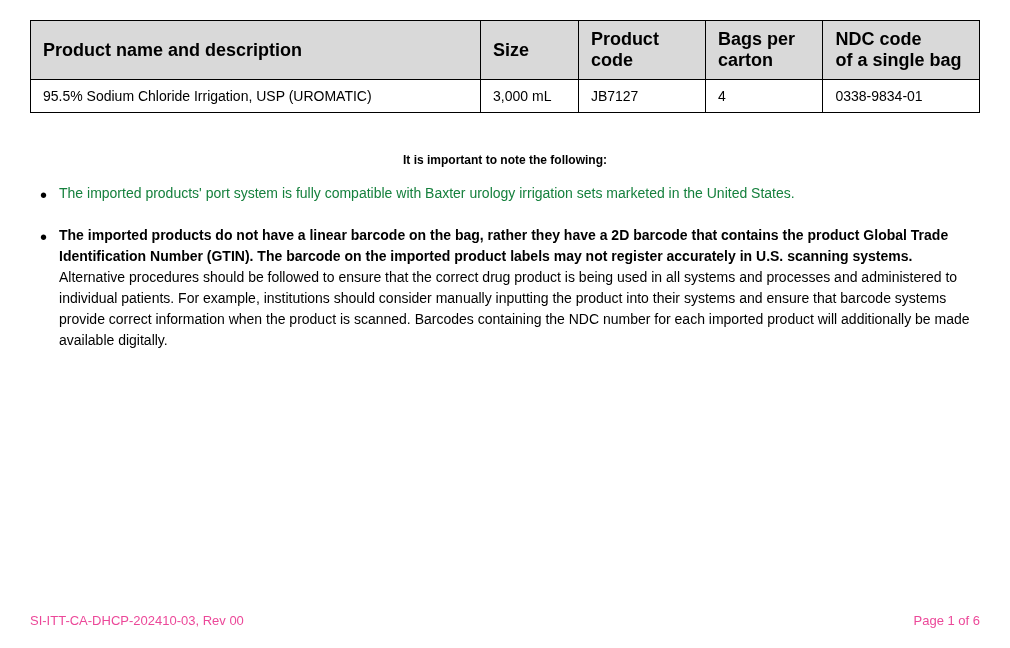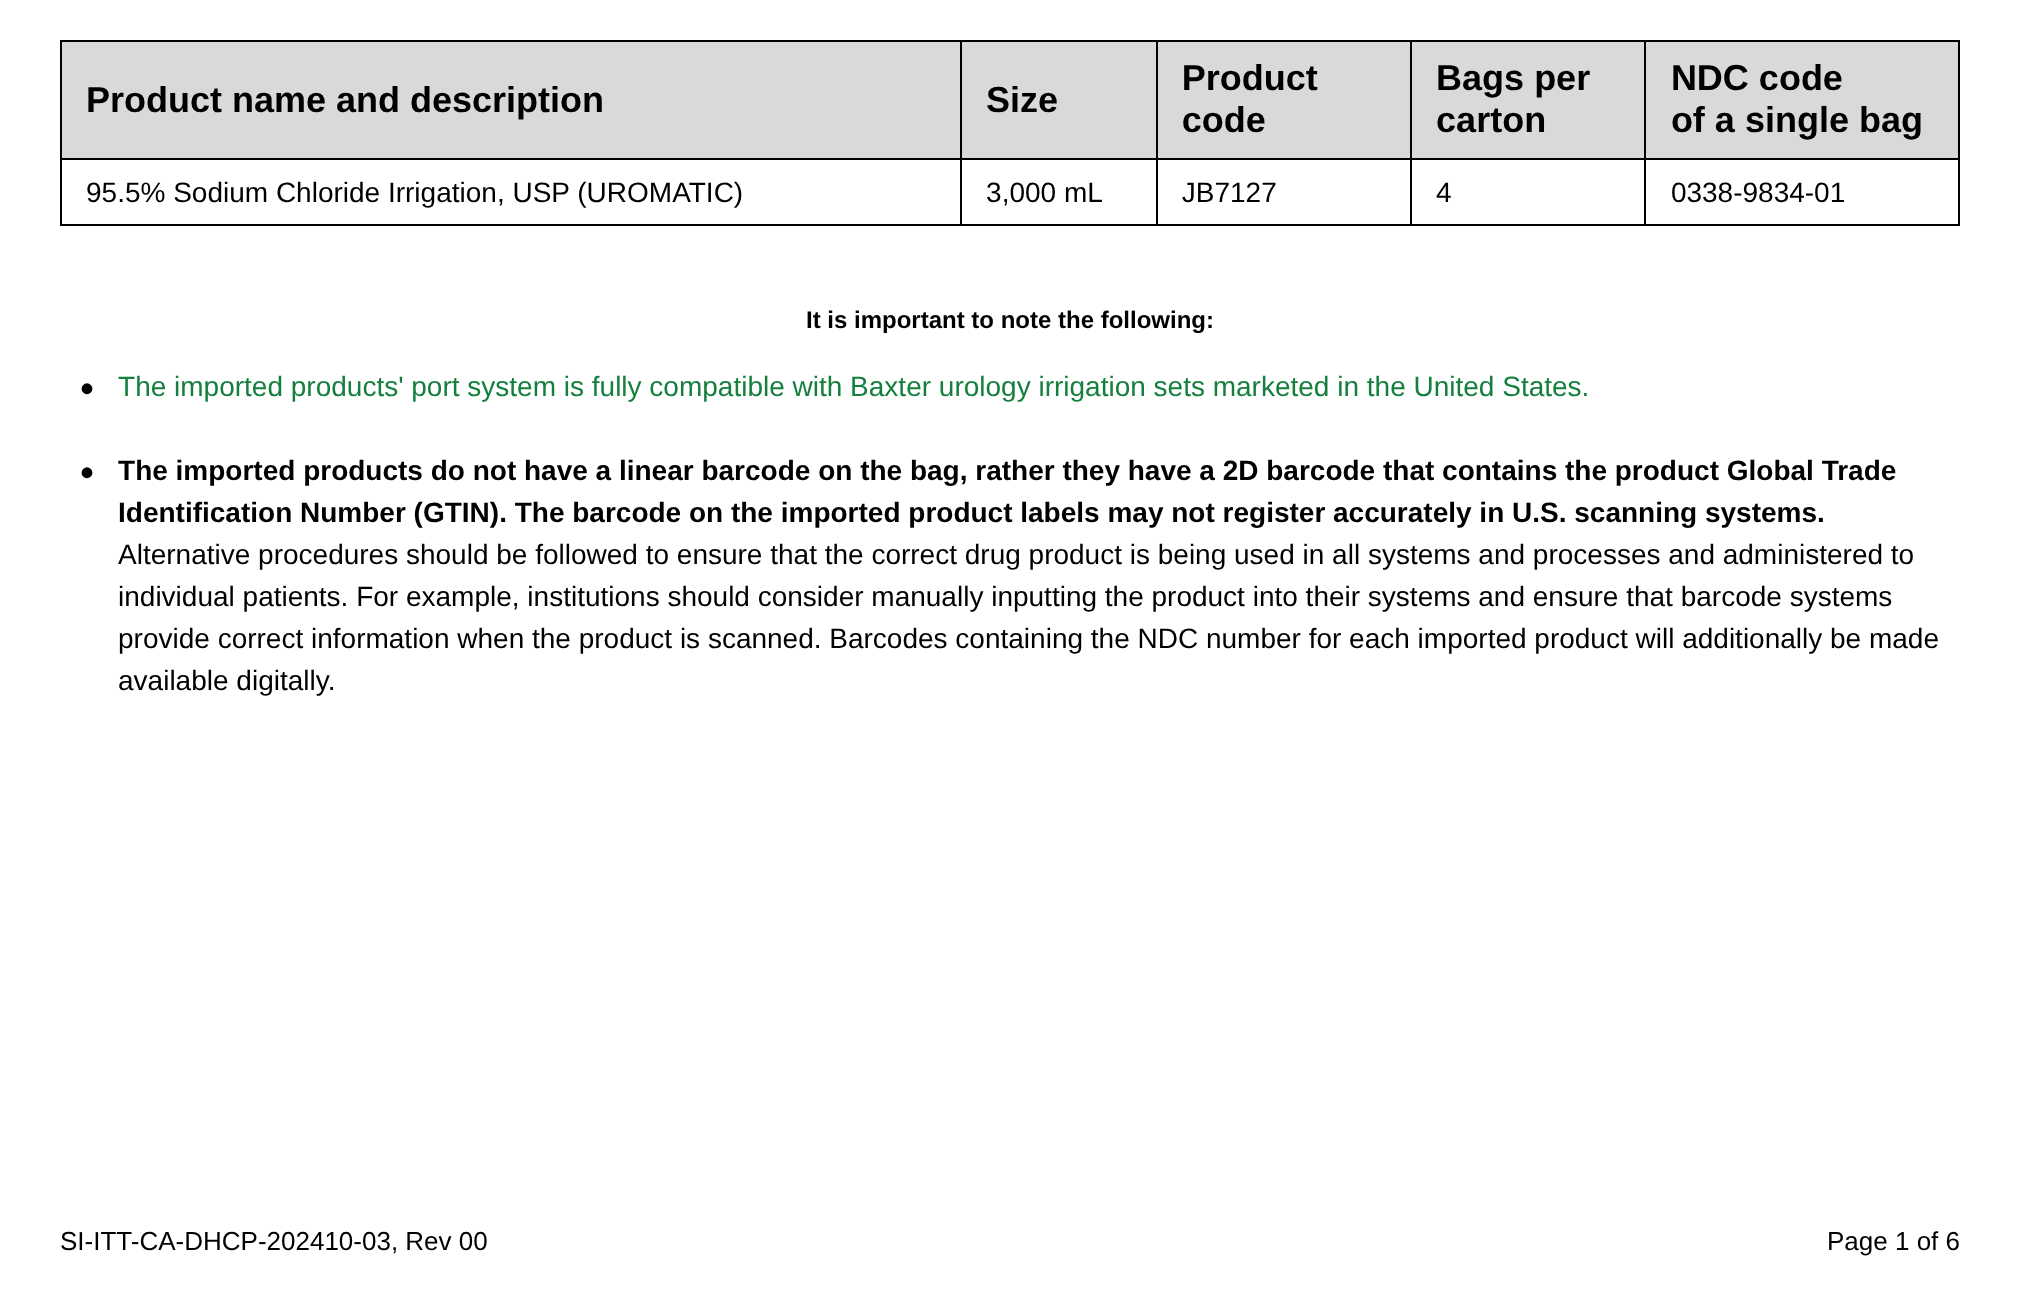--- a/index.html
+++ b/index.html
@@ -116,21 +116,21 @@
 
     
     .page-footer {
       display: flex;
       justify-content: space-between;
       align-items: center;
       margin-top: auto;
       padding-top: 20px;
       border-top: none;
       font-size: 13px;
-      color: #000000;
+      color: #ec4899;
     }
   </style>
 </head>
 <body>
 
 <div class="page-container">
   <div class="main-content">
 
     <table class="product-table">
       <thead>

